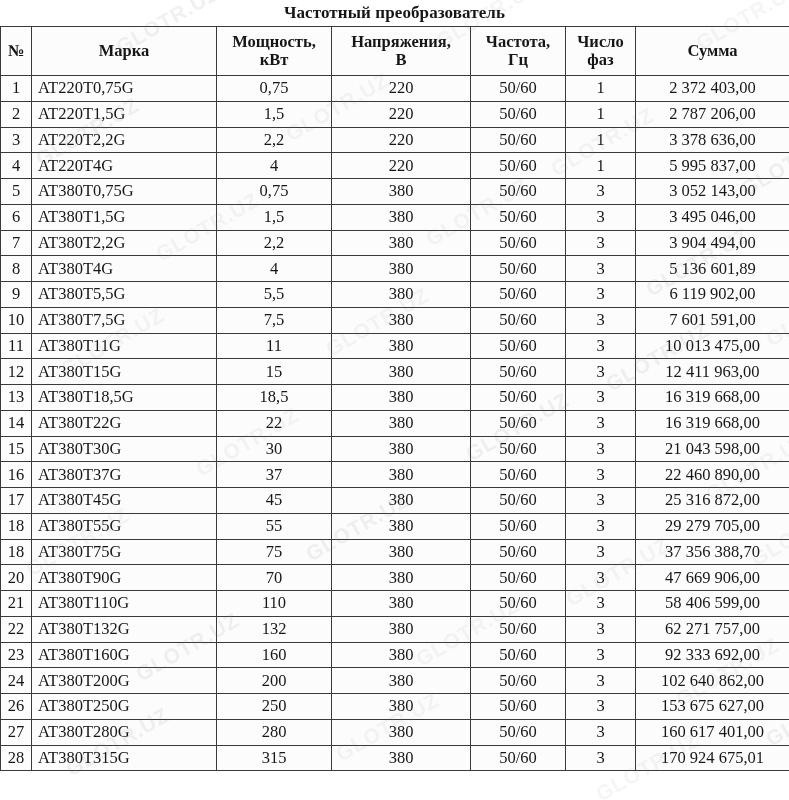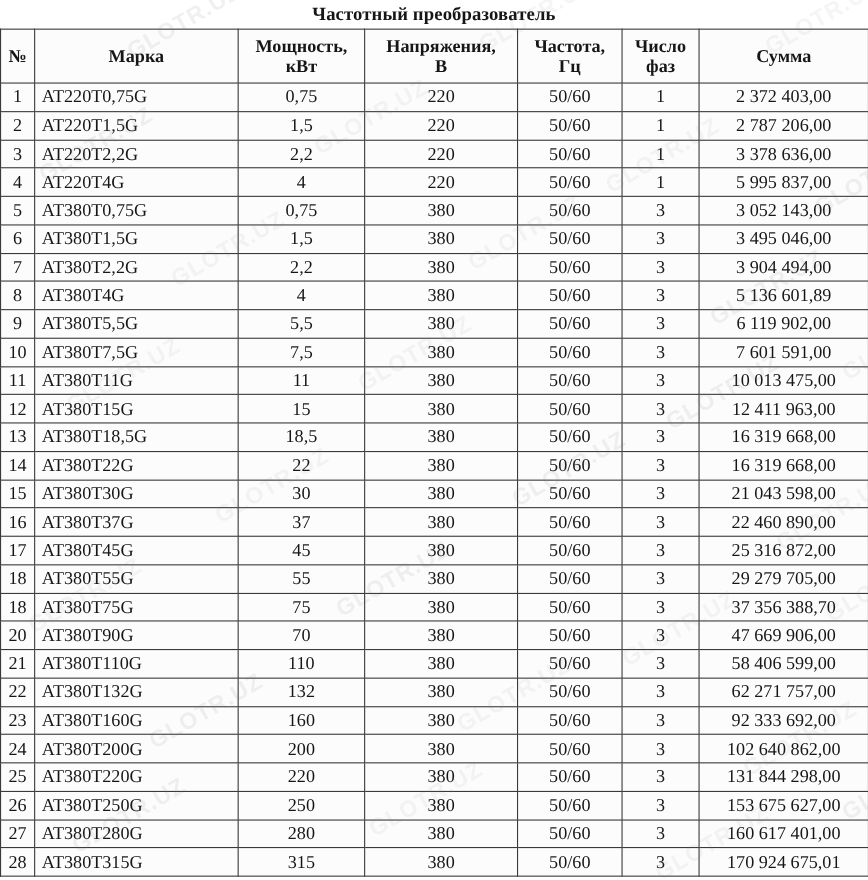--- a/index.html
+++ b/index.html
@@ -364,29 +364,20 @@
           <td>92 333 692,00</td>
         </tr>
         <tr>
           <td>24</td>
           <td class="col-mark">AT380T200G</td>
           <td>200</td>
           <td>380</td>
           <td>50/60</td>
           <td>3</td>
           <td>102 640 862,00</td>
-        </tr>
-        <tr>
-          <td>25</td>
-          <td class="col-mark">AT380T220G</td>
-          <td>220</td>
-          <td>380</td>
-          <td>50/60</td>
-          <td>3</td>
-          <td>131 844 298,00</td>
         </tr>
         <tr>
           <td>26</td>
           <td class="col-mark">AT380T250G</td>
           <td>250</td>
           <td>380</td>
           <td>50/60</td>
           <td>3</td>
           <td>153 675 627,00</td>
         </tr>

